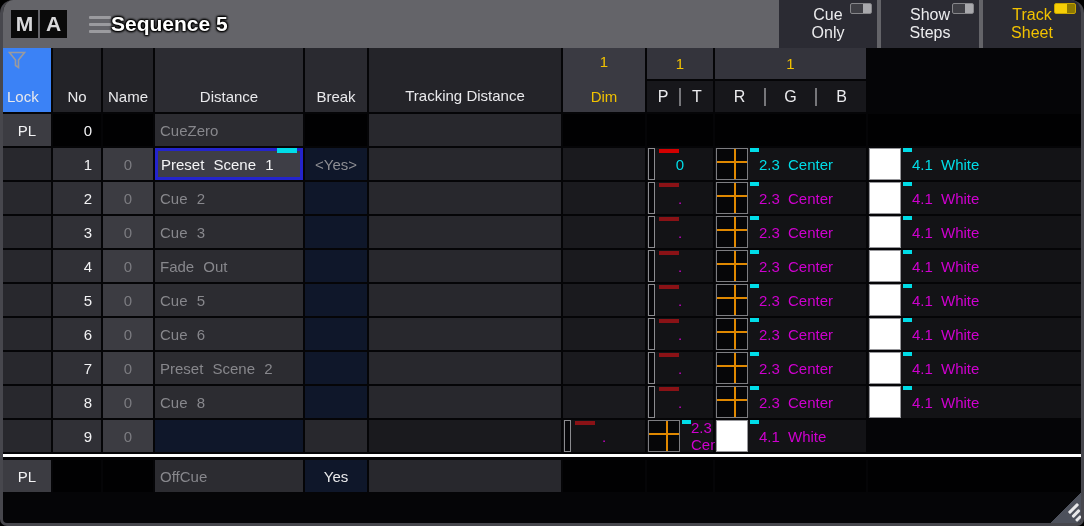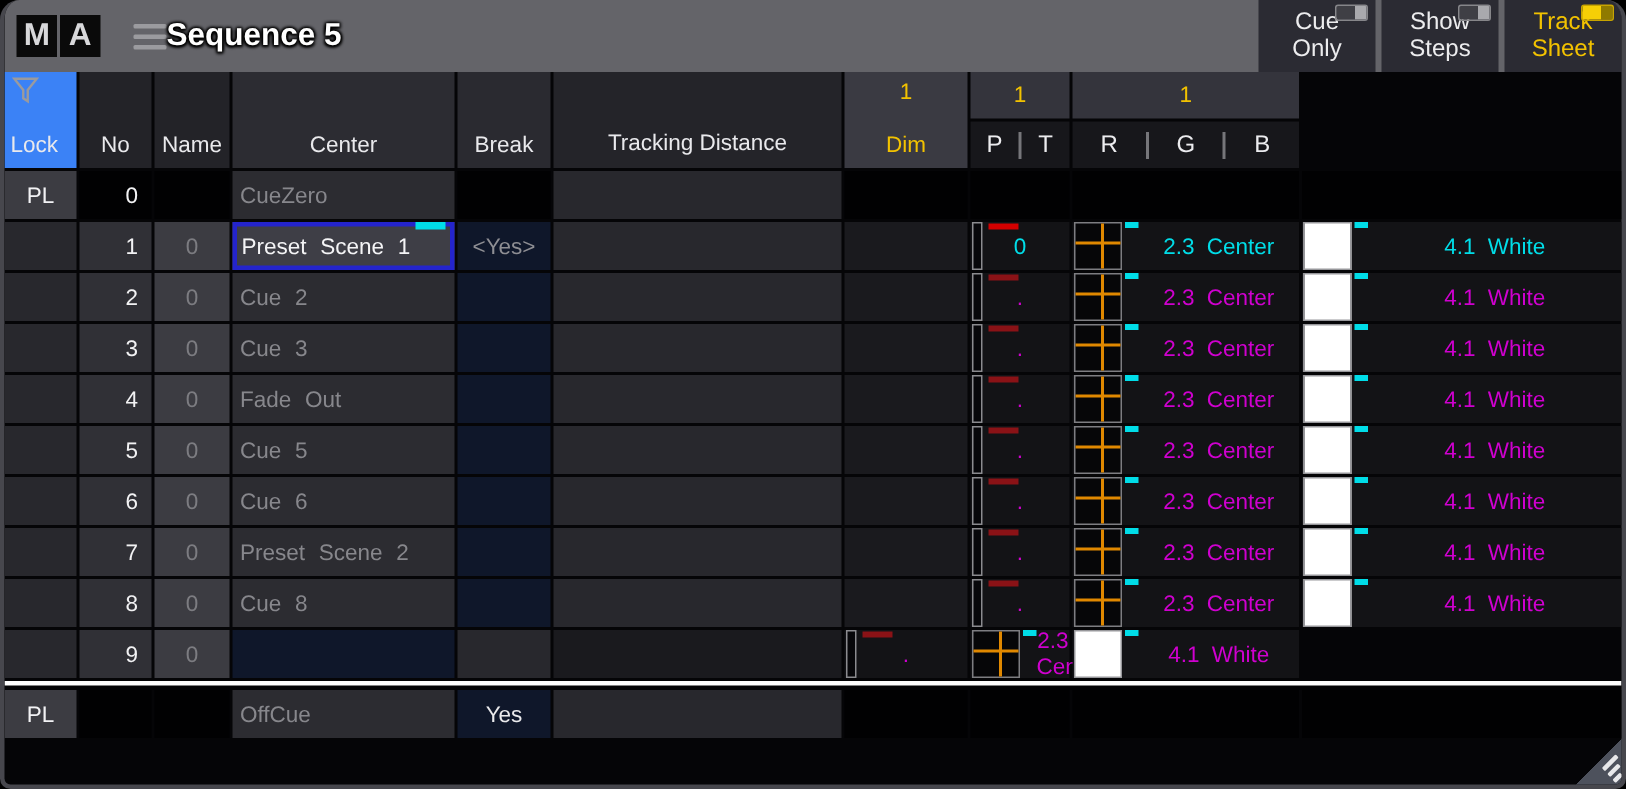--- a/index.html
+++ b/index.html
@@ -12,21 +12,21 @@
   
   .titlebar{position:relative;height:48px;background:#646469;display:flex;align-items:center;}
   .ma-logo{display:flex;gap:2px;margin:0 0 0 8px;}
   .ma-box{width:27px;height:28px;background:#0a0a0a;color:#d8d8da;font-weight:bold;
     font-size:21px;display:flex;align-items:center;justify-content:center;}
   .list-icon{margin-left:22px;display:flex;flex-direction:column;gap:4px;}
   .list-icon i{display:block;width:22px;height:3px;background:#9b9b9f;border-radius:1px;}
   .win-title{color:#fff;font-weight:bold;font-size:21px;
     text-shadow:1px 1px 2px #000,-1px -1px 2px #000,1px -1px 2px #000,-1px 1px 2px #000;}
   .tb-buttons{position:absolute;right:0;top:0;height:48px;display:flex;gap:4px;}
-  .tb-btn{position:relative;width:78px;height:48px;background:#2b2b33;color:#ececee;
+  .tb-btn{position:relative;width:98px;height:48px;background:#2b2b33;color:#ececee;
     font-size:16px;line-height:1.12;display:flex;align-items:center;justify-content:center;
     text-align:center;cursor:pointer;}
   .tb-btn.active{color:#f2c200;}
   .toggle{position:absolute;top:3px;right:5px;width:22px;height:11px;border-radius:2px;
     background:linear-gradient(to right,#3f3f45 0 60%,#a9a9ad 60% 100%);
     border:1px solid #86868a;}
   .tb-btn.active .toggle{background:linear-gradient(to right,#f6cf06 0 62%,#8f7a00 62% 100%);
     border-color:#c7a400;}
   
   .grid{display:grid;grid-template-columns:48px 48px 50px 148px 62px 192px 82px 66px 151px 1fr;
@@ -69,21 +69,21 @@
     border:1px solid #8b8b8f;}
   .redbar{position:absolute;left:12px;top:1px;width:20px;height:4px;}
   .dimval{width:100%;text-align:center;word-spacing:4px;}
   .xhair{position:absolute;left:1px;top:0;bottom:0;width:32px;background:#060608;
     border:1px solid #7d7d81;}
   .xhair .v{position:absolute;top:0;bottom:0;left:17px;width:2px;background:#e08800;}
   .xhair .h{position:absolute;left:0;right:0;top:12px;height:2px;background:#e08800;}
   .tick{position:absolute;left:35px;top:0;width:9px;height:4px;background:#00dde8;}
   .swatch{position:absolute;left:1px;top:0;bottom:0;width:32px;background:#fff;
     border:1px solid #97979b;}
-  .fxval{position:absolute;left:44px;right:0;text-align:center;word-spacing:4px;}
+  .fxval{position:absolute;left:44px;right:0;word-spacing:4px;}
   
   .end-sep{height:3px;background:#ffffff;margin:2px 0 3px 0;}
   .resize-handle{position:absolute;right:-3px;bottom:-3px;width:40px;height:40px;cursor:nwse-resize;
     background:linear-gradient(135deg,transparent 0 55%,#4d515c 55% 100%);}
   .resize-handle i{position:absolute;display:block;height:3px;background:#e8e8ea;
     transform:rotate(-45deg);border-radius:1px;}
   .resize-handle i:nth-child(1){width:13px;right:4px;bottom:16px;}
   .resize-handle i:nth-child(2){width:10px;right:3px;bottom:11px;}
   .resize-handle i:nth-child(3){width:7px;right:2px;bottom:6px;}
 </style>
@@ -137,21 +137,21 @@
       </span>
       <span>Lock</span>
     </div>
     <div class="th">
         <span>No</span>
       </div>
     <div class="th">
         <span>Name</span>
       </div>
     <div class="th release">
-        <span>Center</span>
+        <span>Distance</span>
       </div>
     <div class="th break">
         <span>Break</span>
       </div>
     <div class="th tracking">
         <span>Tracking Distance</span>
       </div>
     <div class="th dimcol">
       <span>1</span>
       <span>Dim</span>

